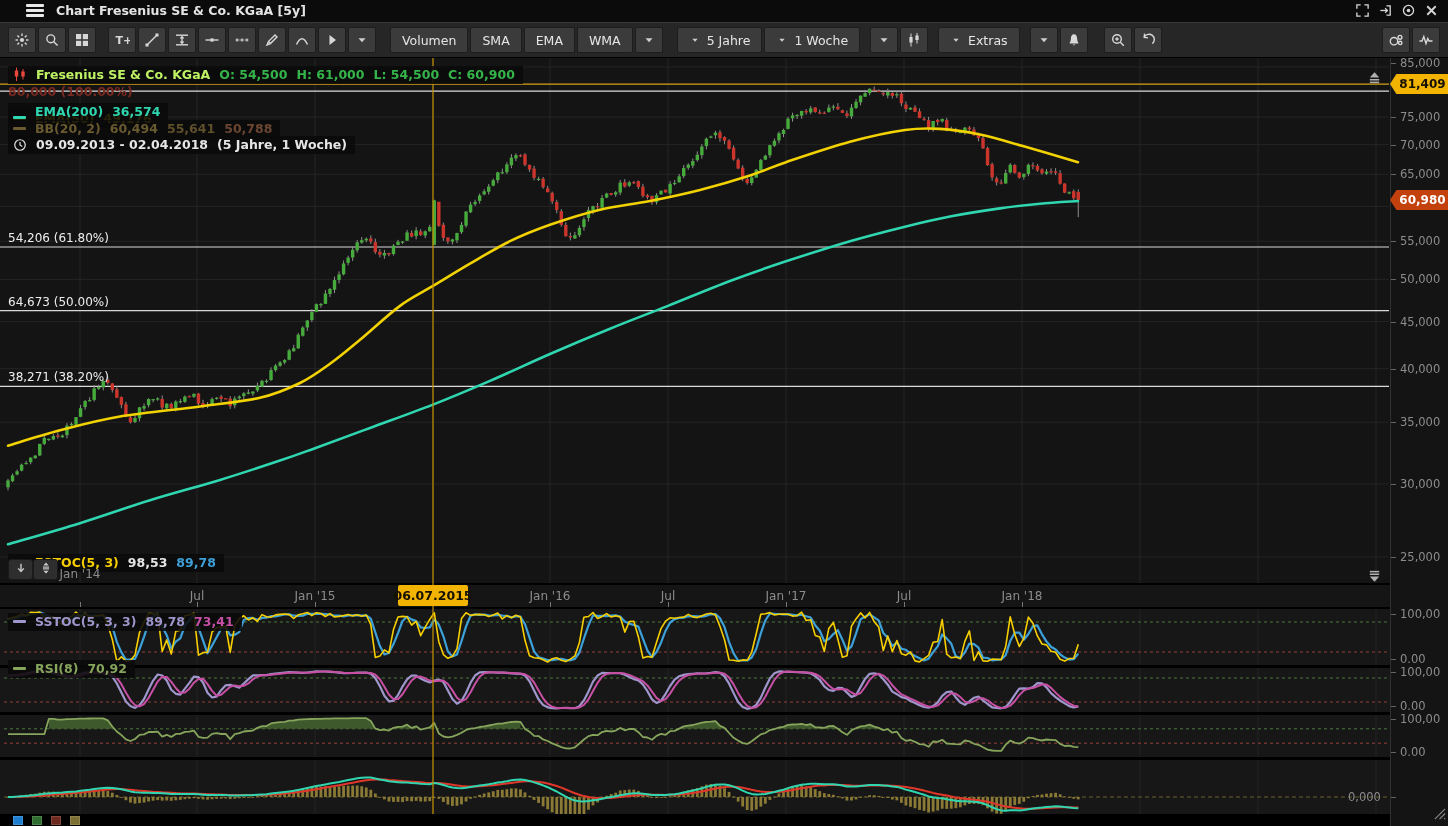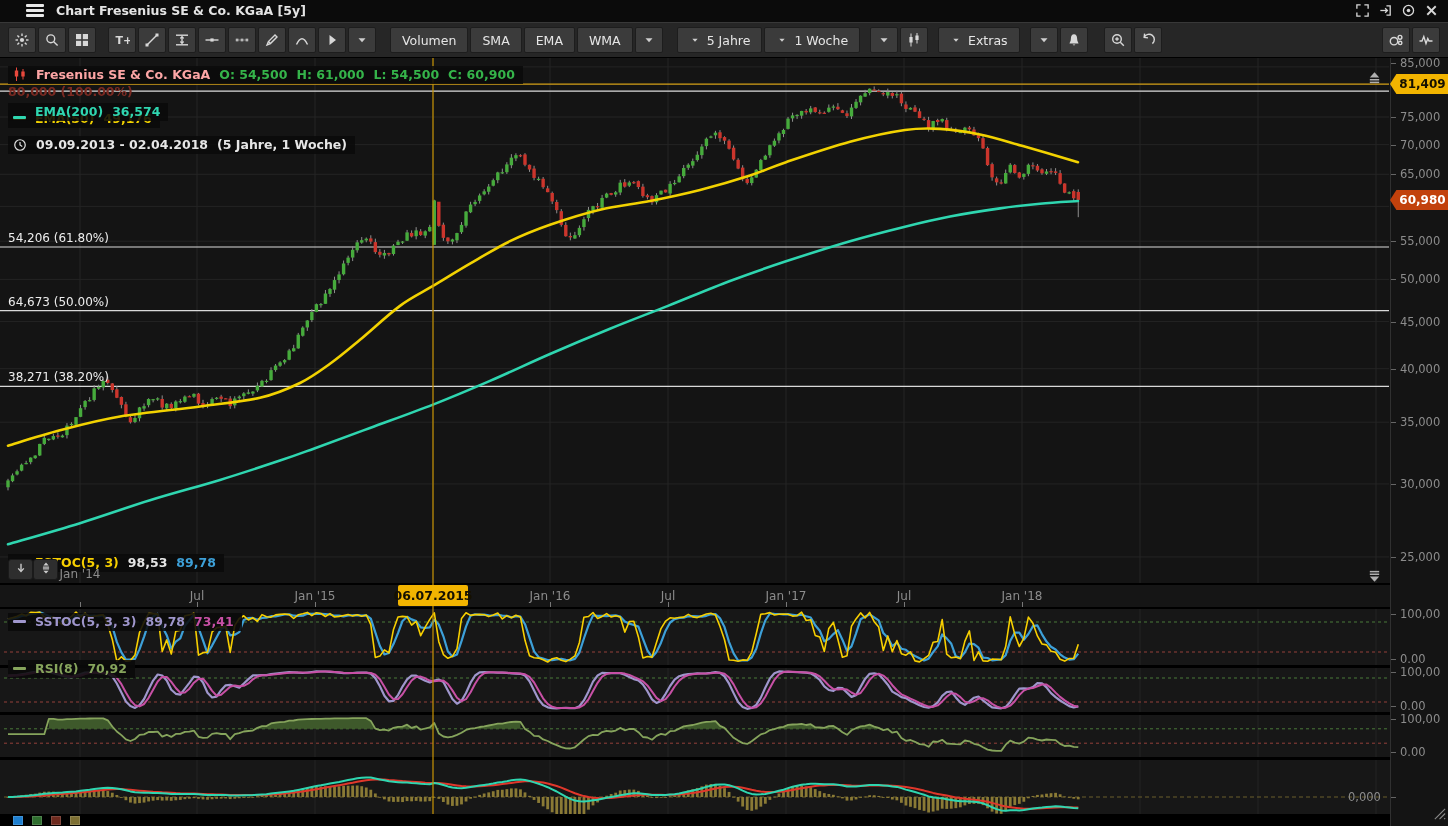--- a/index.html
+++ b/index.html
@@ -1161,35 +1161,42 @@
 
       <div class="fiblabel" id="fib-muted" style="left: 8px; top: 84px; font-weight: 700; font-size: 12.5px; color: rgb(123, 42, 34);">80,000 (100.00%)</div>
 
       <div class="chip" style="left:8px;top:66px;z-index:6;">
         <svg width="14" height="15" viewBox="0 0 14 15">
             <line x1="3.5" y1="0.5" x2="3.5" y2="14" stroke="#e8483c" stroke-width="1"></line>
             <rect x="1.8" y="3.5" width="3.4" height="6" fill="#e8483c"></rect>
             <line x1="10" y1="2" x2="10" y2="12.5" stroke="#e8483c" stroke-width="1"></line>
             <rect x="8.3" y="4.5" width="3.4" height="5" fill="#e8483c"></rect>
           </svg>
-        <span style="color:#fca5a5;">Fresenius SE &amp; Co. KGaA</span>
+        <span style="color:#bef264;">Fresenius SE &amp; Co. KGaA</span>
         <span style="color:#35b44a;">O: 54,500</span>
         <span style="color:#35b44a;">H: 61,000</span>
         <span style="color:#35b44a;">L: 54,500</span>
         <span style="color:#35b44a;">C: 60,900</span>
       </div>
       <div class="chip" style="left:8px;top:86px;z-index:6;margin-top:24px;">
         <span class="dash" style="background:#f2d200;"></span>
         <span style="color:#f2d200;">EMA(50)</span>
         <span style="color:#f2d200;">49,176</span>
       </div>
       <div class="chip" style="left:8px;top:103px;z-index:6;align-items:flex-end;">
         <span class="dash" style="background:#2fd6b0;"></span>
         <span style="color:#2fd6b0;">EMA(200)</span>
         <span style="color:#2fd6b0;">36,574</span>
+      </div>
+      <div class="chip" style="left:8px;top:120px;z-index:6;">
+        <span class="dash" style="background:#6a5a30;"></span>
+        <span style="color:#6a5a30;">BB(20, 2)</span>
+        <span style="color:#6a5a30;">60,494</span>
+        <span style="color:#5f4f2b;">55,641</span>
+        <span style="color:#6b4632;">50,788</span>
       </div>
       <div class="chip" style="left:8px;top:136px;z-index:6;">
         <svg width="14" height="14" viewBox="0 0 16 16">
             <circle cx="8" cy="8" r="6" fill="none" stroke="#e0e0e0" stroke-width="1.4"></circle>
             <path d="M8 4.5 L8 8 L10.6 9.6" fill="none" stroke="#e0e0e0" stroke-width="1.4"></path>
           </svg>
         <span style="color:#e6e6e6;">09.09.2013 - 02.04.2018</span>
         <span style="color:#e6e6e6;">(5 Jahre, 1 Woche)</span>
       </div>
 

